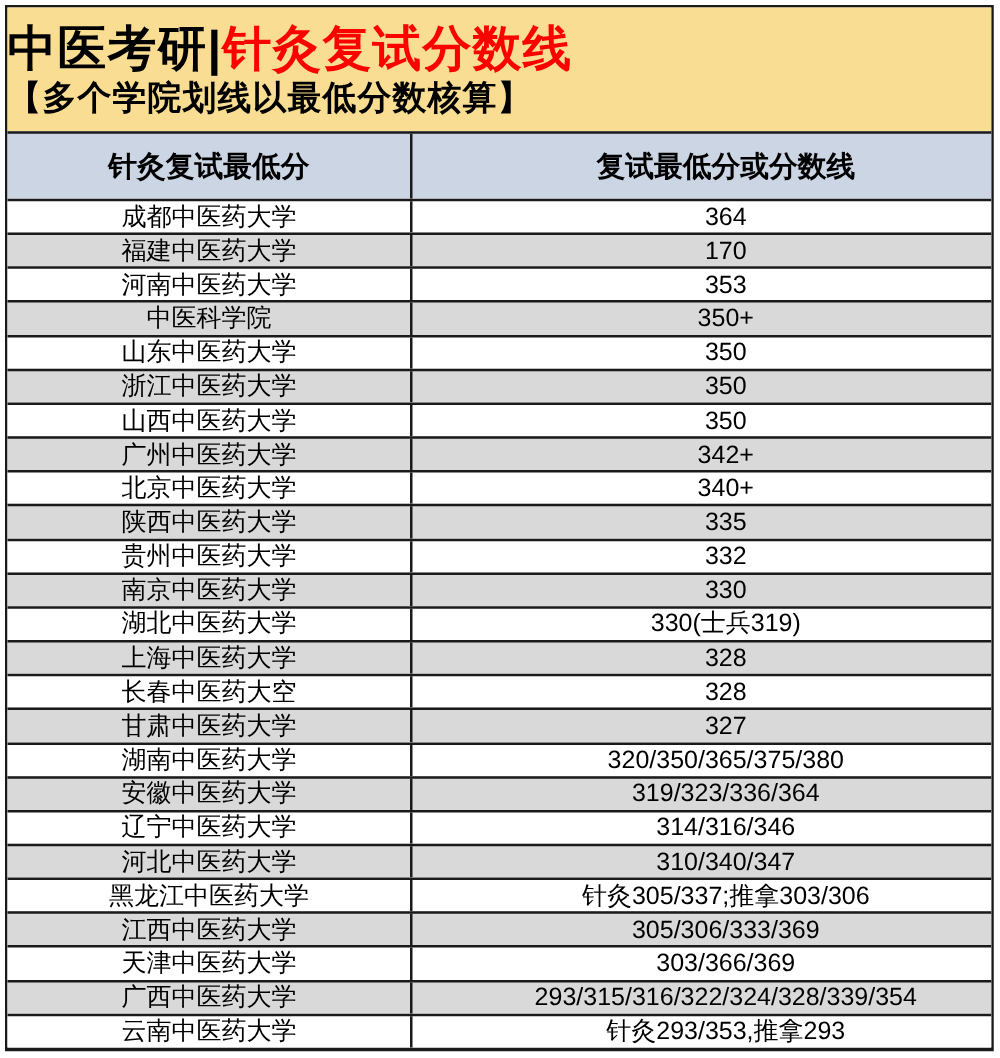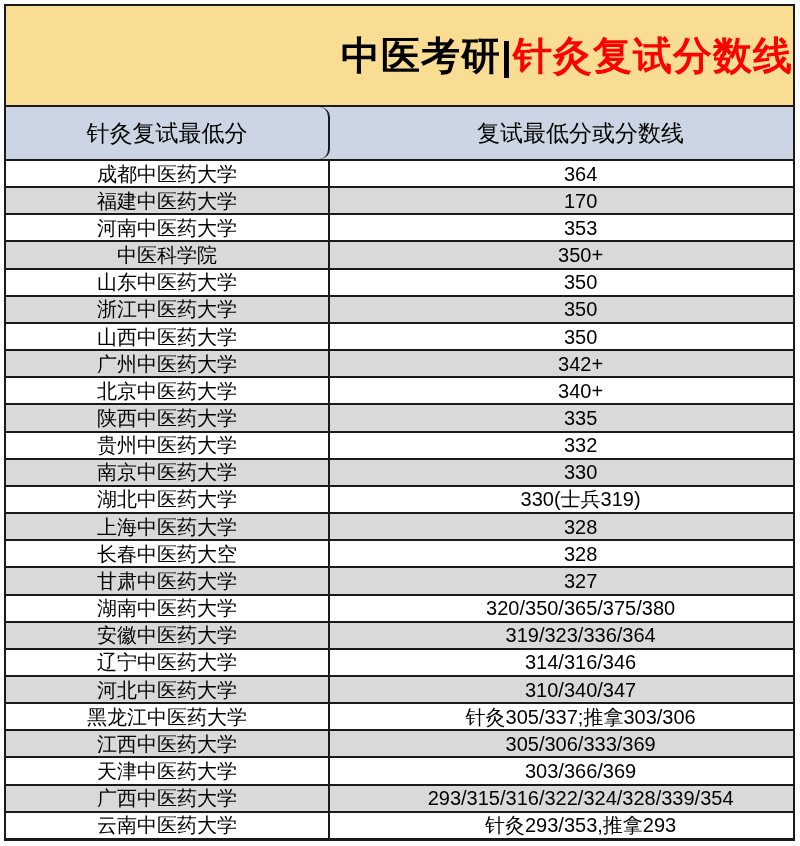--- a/index.html
+++ b/index.html
@@ -30,21 +30,21 @@
     border-bottom-width: 3px;
     display: flex;
     flex-direction: column;
   }
   .banner {
     background: var(--banner-bg);
     height: 99px;
     flex: 0 0 auto;
     display: flex;
     flex-direction: column;
-    align-items: flex-end;
+    align-items: flex-start;
     justify-content: center;
     gap: 2px;
     padding-top: 2px;
   }
   .banner-title {
     font-size: 39px;
     font-weight: 800;
     line-height: 1.1;
     letter-spacing: 1px;
     white-space: nowrap;
@@ -58,22 +58,21 @@
   }
   .table-header {
     flex: 0 0 auto;
     height: 54px;
     background: var(--header-bg);
     border-top: 2px solid var(--border-color);
     display: flex;
   }
   .table-header .cell {
     font-size: 23px;
-    font-weight: 400;
-    border-radius: 10px;
+    font-weight: 700;
   }
   .table-body {
     flex: 1 1 auto;
     display: flex;
     flex-direction: column;
   }
   .row {
     flex: 1 1 auto;
     display: flex;
     border-top: 2px solid var(--border-color);
@@ -99,20 +98,21 @@
   }
 </style>
 </head>
 <body>
 
 <div class="page">
   <div class="sheet">
 
     <div class="banner">
       <div class="banner-title"><span>中医考研</span><span>|</span><span class="red">针灸复试分数线</span></div>
+      <div class="banner-subtitle">【多个学院划线以最低分数核算】</div>
     </div>
 
     <div class="table-header">
       <div class="cell school">针灸复试最低分</div>
       <div class="cell score">复试最低分或分数线</div>
     </div>
 
     <div class="table-body">
         <div class="row">
           <div class="cell school">成都中医药大学</div>

